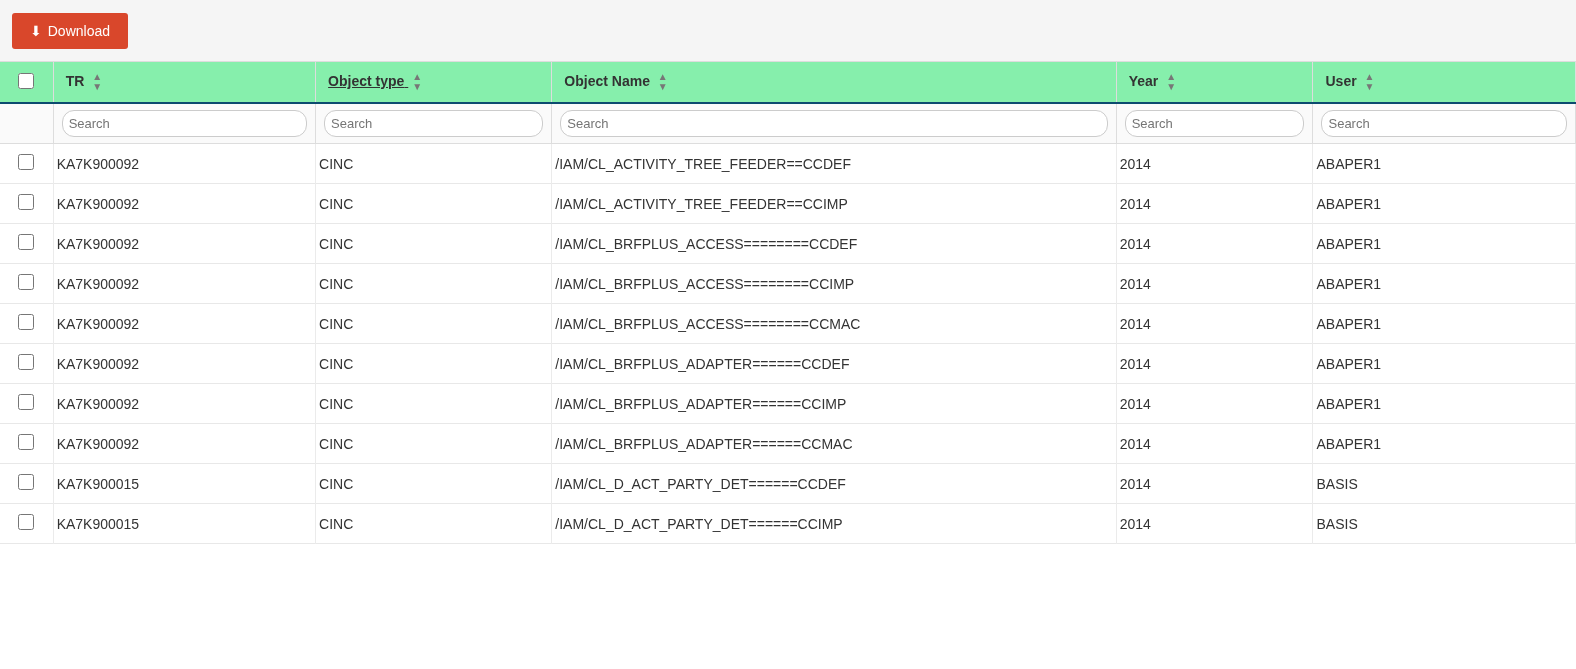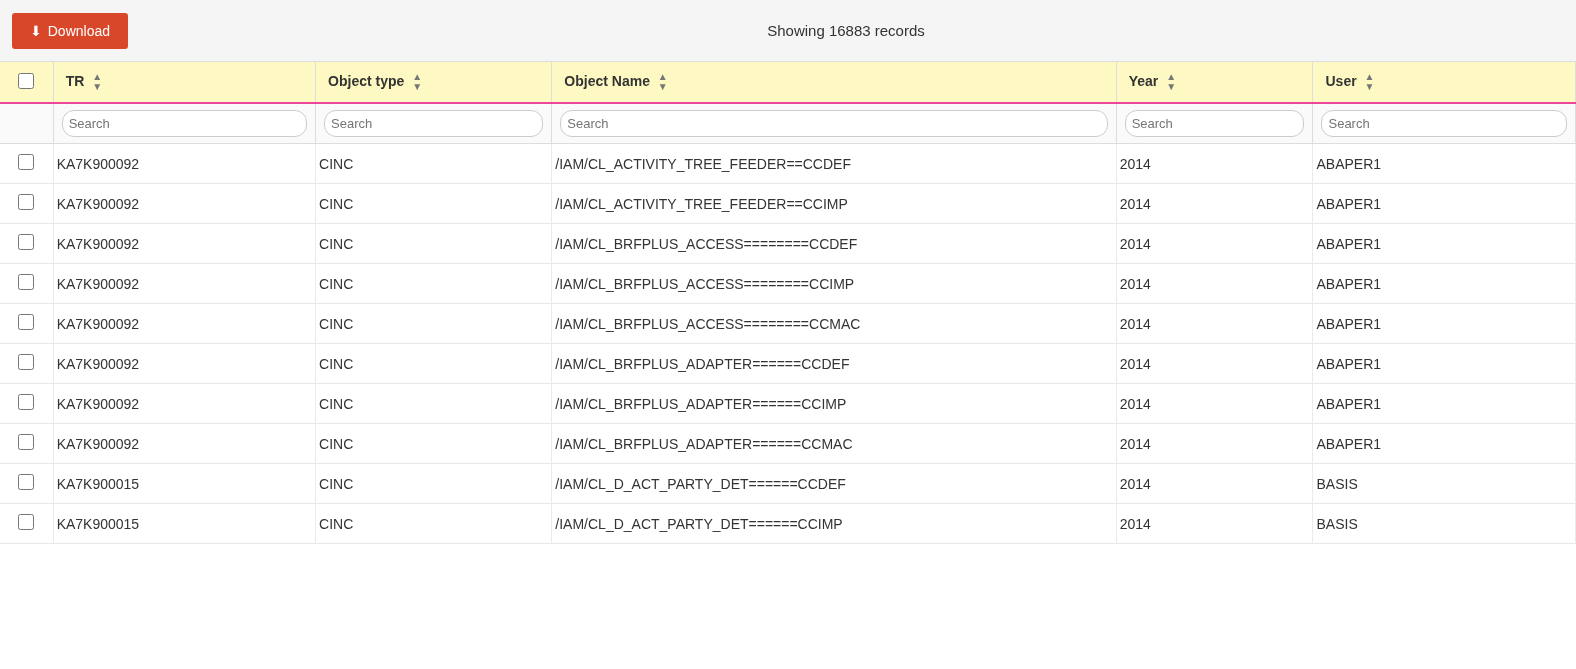--- a/index.html
+++ b/index.html
@@ -45,22 +45,22 @@
 
     
     .table-wrapper {
       overflow-x: auto;
     }
     table {
       width: 100%;
       border-collapse: collapse;
     }
     thead tr.col-headers {
-      background: #fef9c3;
-      border-bottom: 2px solid #ec4899;
+      background: #86efac;
+      border-bottom: 2px solid #0c4a6e;
     }
     thead tr.col-headers th {
       padding: 10px 12px;
       text-align: left;
       font-weight: 600;
       font-size: 14px;
       border-right: 1px solid #ddd;
       white-space: nowrap;
       user-select: none;
     }
@@ -106,34 +106,33 @@
     }
     input[type="checkbox"] {
       width: 16px;
       height: 16px;
       cursor: pointer;
     }
 
     
     .col-check { width: 40px; }
     .col-tr { width: 200px; }
-    .col-objtype { width: 180px; }
+    .col-objtype { width: 180px; text-decoration: underline; }
     .col-objname { width: 430px; }
     .col-year { width: 150px; }
     .col-user { width: 200px; }
   </style>
 </head>
 <body>
 
 <div class="header-bar">
   <button class="download-btn">
     <span>⬇</span>
     <span>Download</span>
   </button>
-  <div class="record-count">Showing 16883 records</div>
 </div>
 
 <div class="table-wrapper">
   <table>
     <thead>
       <tr class="col-headers">
         <th class="col-check">
           <input type="checkbox" style="">
         </th>
         <th class="col-tr">

